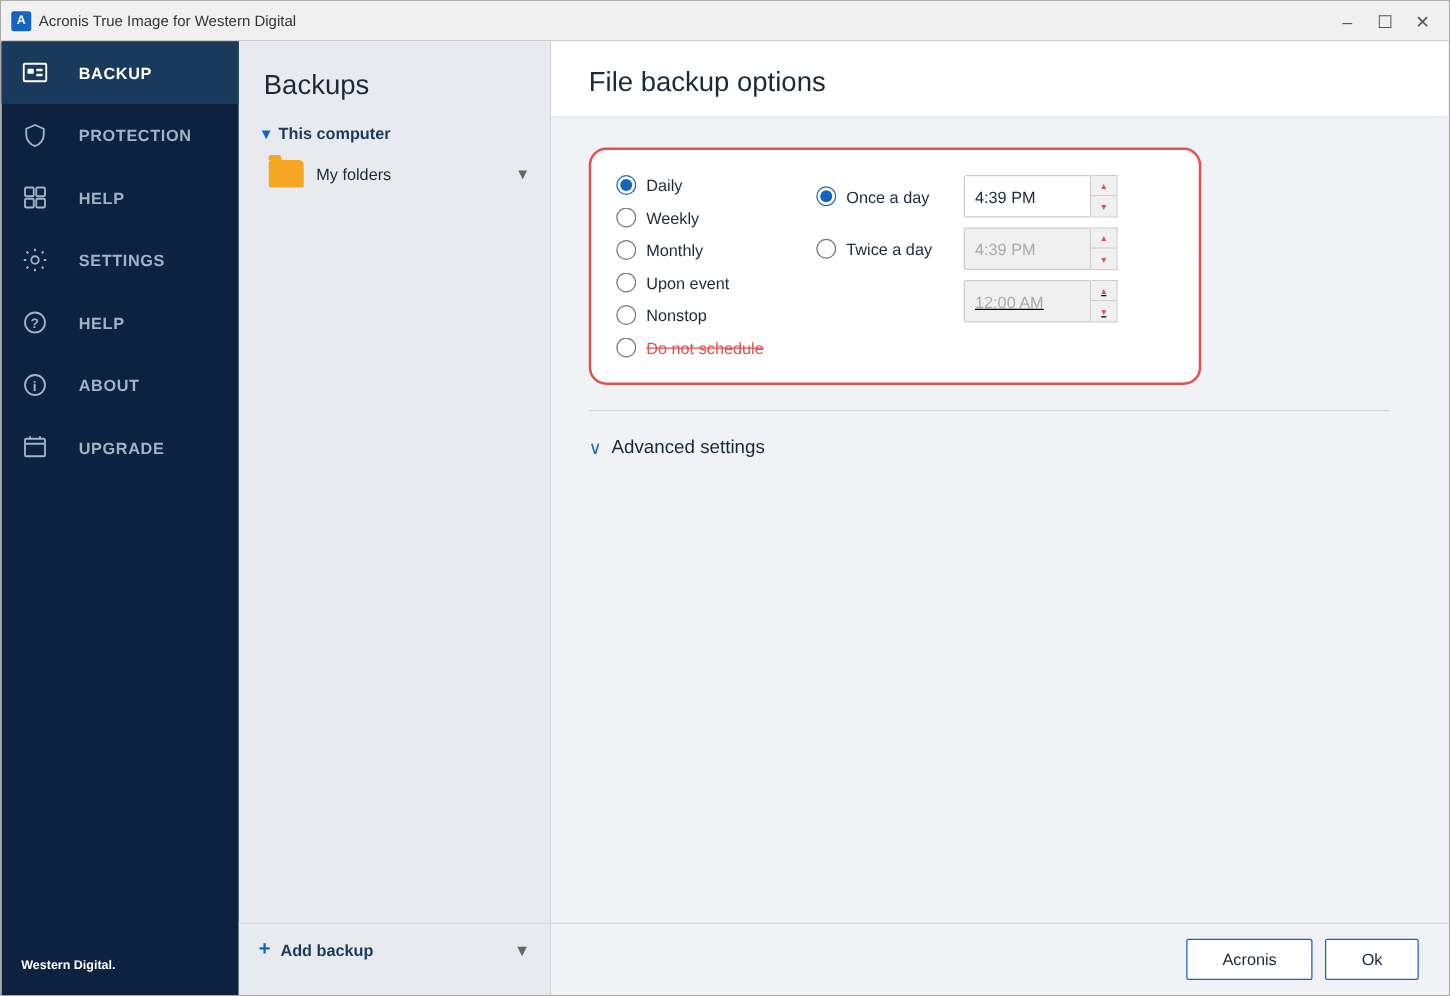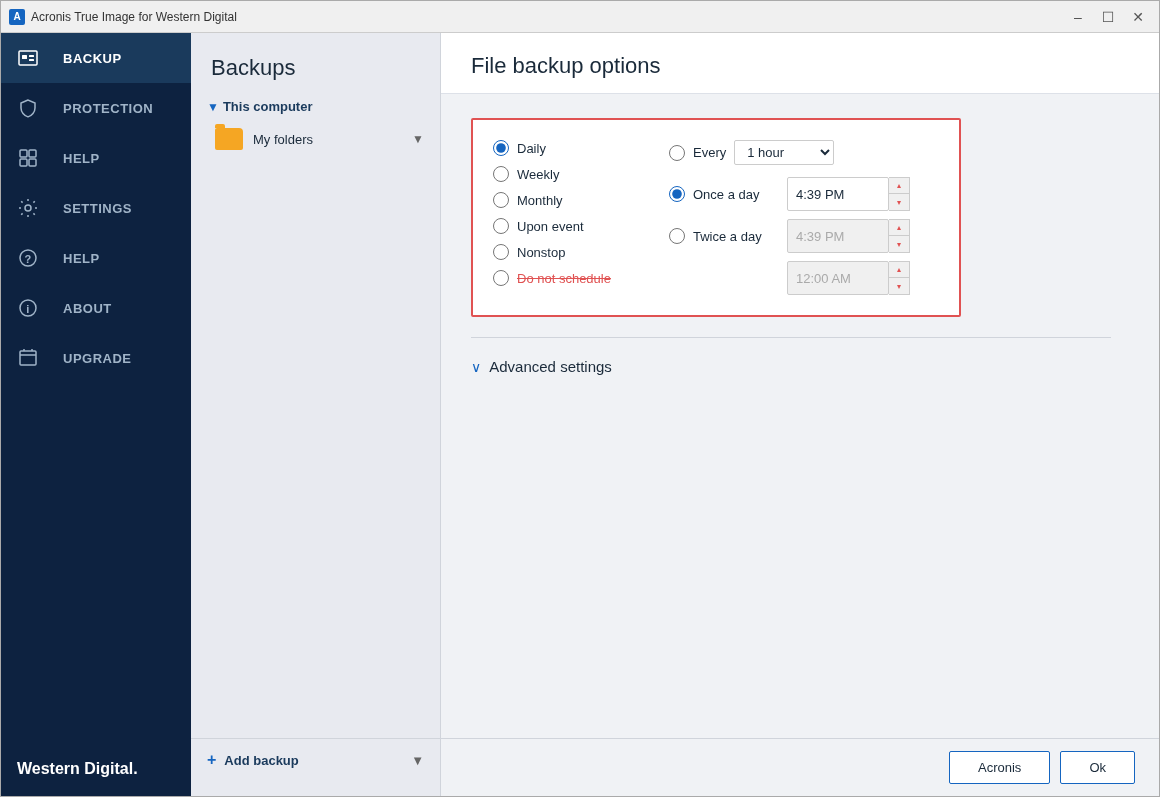--- a/index.html
+++ b/index.html
@@ -28,21 +28,21 @@
       padding: 14px 16px;
       cursor: pointer;
       color: #a0b4c8;
       font-size: 13px;
       font-weight: 600;
       letter-spacing: 0.5px;
       gap: 24px;
     }
     .sidebar-item.active { background: #1a3a5c; color: white; }
     .sidebar-item .si-icon { width: 22px; height: 22px; display: flex; align-items: center; justify-content: center; flex-shrink: 0; }
-    .sidebar-footer { margin-top: auto; padding: 18px 16px; color: white; font-size: 16px; font-weight: bold; }
+    .sidebar-footer { margin-top: auto; padding: 18px 16px; color: white; font-size: 10px; font-weight: bold; }
 
     
     .backups-panel { width: 250px; background: #e8eaf0; border-right: 1px solid #d0d4db; display: flex; flex-direction: column; }
     .backups-header { padding: 22px 20px 12px; font-size: 22px; font-weight: 400; color: #1a2a3a; }
     .this-computer-row { display: flex; align-items: center; padding: 6px 16px; font-size: 13px; color: #1a3a5c; font-weight: 600; cursor: pointer; gap: 4px; }
     .folder-row { display: flex; align-items: center; padding: 8px 16px 8px 24px; cursor: pointer; gap: 10px; }
     .folder-icon { width: 28px; height: 22px; background: #f5a623; border-radius: 2px 4px 2px 2px; position: relative; }
     .folder-icon::before { content: ''; position: absolute; top: -4px; left: 0; width: 10px; height: 4px; background: #f5a623; border-radius: 2px 2px 0 0; }
     .folder-label { font-size: 13px; color: #1a2a3a; flex: 1; }
     .folder-expand { color: #666; font-size: 12px; }
@@ -61,25 +61,25 @@
       border: 2px solid transparent;
       margin-bottom: -1px;
       font-weight: 400;
     }
     .tab.active { font-weight: 700; color: #1a2a3a; border: 2px solid #e05252; border-bottom: 2px solid white; background: white; }
 
     
     .schedule-content { padding: 24px 30px; flex: 1; overflow-y: auto; }
     .schedule-box {
       border: 2px solid #e05252;
-      border-radius: 2px;
+      border-radius: 14px;
       background: white;
       padding: 20px;
       display: flex;
-      gap: 16px;
+      gap: 0;
       max-width: 490px;
     }
     .schedule-left { display: flex; flex-direction: column; gap: 10px; min-width: 140px; }
     .schedule-right { display: flex; flex-direction: column; gap: 8px; flex: 1; padding-left: 20px; }
 
     .radio-row { display: flex; align-items: center; gap: 8px; font-size: 13px; color: #1a2a3a; cursor: pointer; }
     .radio-input { width: 16px; height: 16px; accent-color: #1565c0; cursor: pointer; }
     .radio-label { font-size: 13px; color: #1a2a3a; }
     .do-not-schedule { color: #e05252; text-decoration: line-through; }
 
@@ -301,31 +301,20 @@
                   <span class="radio-label">Nonstop</span>
                 </label>
                 <label class="radio-row">
                   <input type="radio" class="radio-input" name="freq" style="">
                   <span class="radio-label do-not-schedule">Do not schedule</span>
                 </label>
               </div>
 
               <div class="schedule-right">
 
-                <div class="frequency-row">
-                  <label class="radio-row">
-                    <input type="radio" class="radio-input" name="daily-sub" style="">
-                    <span class="radio-label">Every</span>
-                  </label>
-                  <select class="freq-select">
-                    <option>1 hour</option>
-                    <option>2 hours</option>
-                    <option>3 hours</option>
-                  </select>
-                </div>
 
                 <div class="time-row">
                   <label class="radio-row" style="min-width:110px;">
                     <input type="radio" class="radio-input" name="daily-sub" checked="" style="">
                     <span class="radio-label">Once a day</span>
                   </label>
                   <div class="input-with-spinner">
                     <input type="text" class="time-input" value="4:39 PM" style="">
                     <div class="spinner-btns">
                       <button class="spinner-btn">▴</button>
@@ -341,21 +330,21 @@
                   </label>
                   <div class="input-with-spinner">
                     <input type="text" class="time-input disabled" value="4:39 PM" disabled="" style="">
                     <div class="spinner-btns">
                       <button class="spinner-btn" disabled="">▴</button>
                       <button class="spinner-btn" disabled="">▾</button>
                     </div>
                   </div>
                 </div>
 
-                <div class="time-row" style="padding-left: 118px;">
+                <div class="time-row" style="padding-left: 118px; text-decoration: underline;">
                   <div class="input-with-spinner">
                     <input type="text" class="time-input disabled" value="12:00 AM" disabled="" style="">
                     <div class="spinner-btns">
                       <button class="spinner-btn" disabled="">▴</button>
                       <button class="spinner-btn" disabled="">▾</button>
                     </div>
                   </div>
                 </div>
 
               </div>

